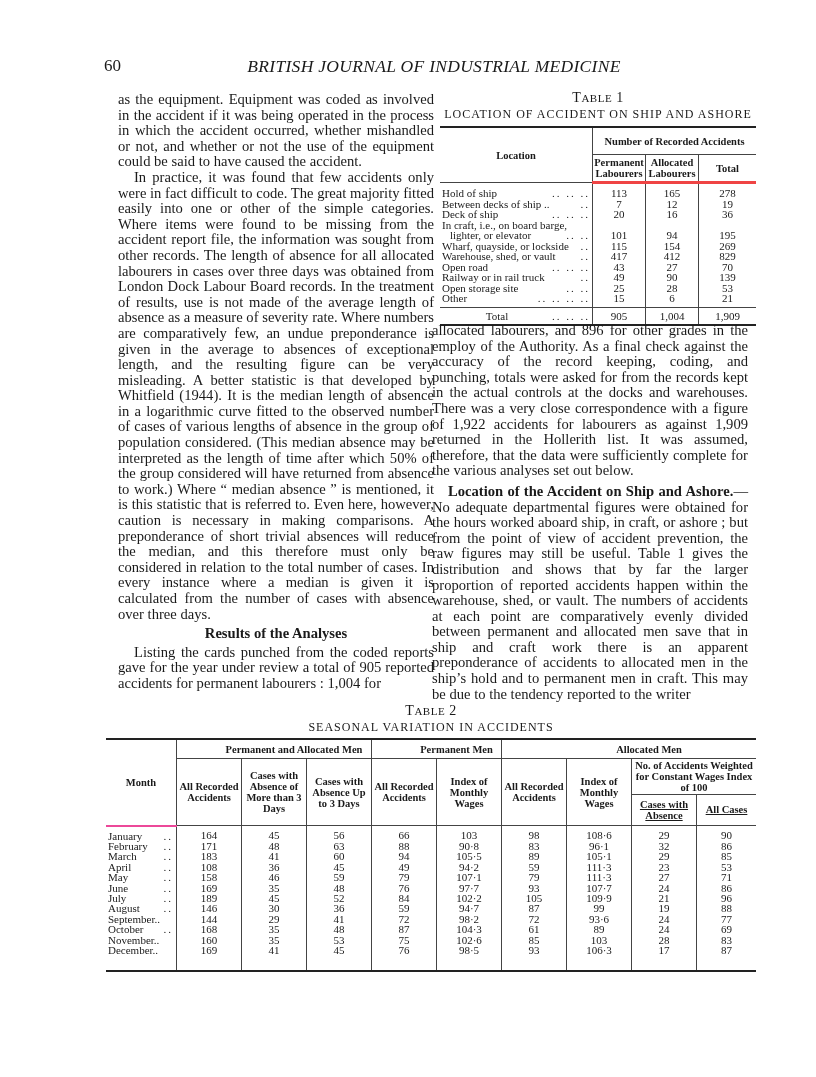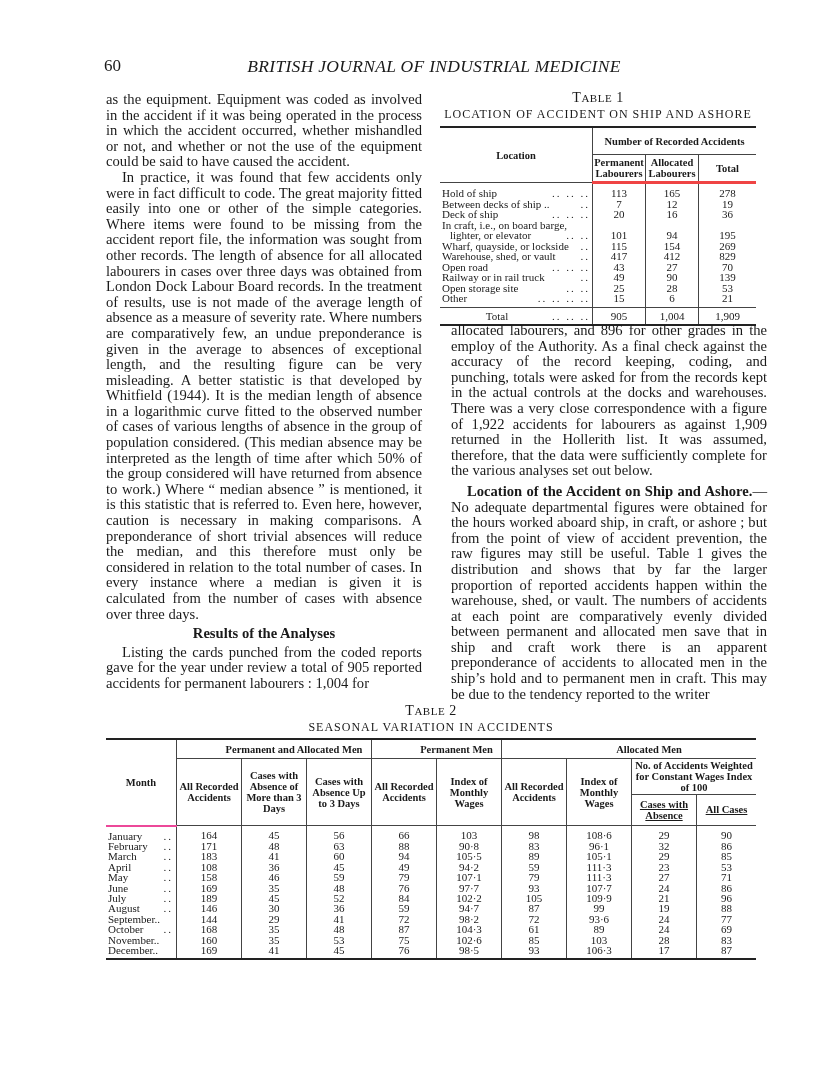--- a/index.html
+++ b/index.html
@@ -7,22 +7,22 @@
     width: 816px; height: 1077px; position: relative; overflow: hidden;
     font-family: "Liberation Serif", "DejaVu Serif", serif; color: #1a1a1a;
   }
   .header { position: absolute; top: 56px; left: 104px; width: 660px; height: 24px; }
   .page-num { position: absolute; left: 0; top: 0; font-size: 17px; }
   .journal { position: absolute; left: 0; width: 660px; top: 0; text-align: center; font-style: italic; font-size: 17.5px; letter-spacing: 0.3px; }
 
   .col { position: absolute; font-size: 14.6px; line-height: 15.6px; text-align: justify; }
   .col p { margin: 0; }
   .col p.indent { text-indent: 16px; }
-  .left-col { left: 106px; top: 92px; width: 316px; }
-  .right-col { left: 451px; top: 323px; width: 316px; }
+  .left-col { left: 118px; top: 92px; width: 316px; }
+  .right-col { left: 432px; top: 323px; width: 316px; }
   .section-heading { text-align: center; font-weight: bold; margin: 4px 0 3px 0 !important; }
   .run-in { font-weight: bold; }
   .gap { height: 5px; }
 
   .table-title { position: absolute; text-align: center; }
   .table-label { font-size: 14px; letter-spacing: 0.5px; }
   .table-label .sc { font-size: 11px; }
   .table-caption { font-size: 12px; letter-spacing: 1px; margin-top: 1px; }
 
   table { border-collapse: collapse; position: absolute; font-size: 11px; line-height: 10px; }
@@ -57,21 +57,21 @@
   #t2 .sub:last-child { border-right: none; }
   #t2 .sub-tall { height: 66px; }
   #t2 .wgt { height: 34px; }
   #t2 .wsub { height: 30px; text-decoration: underline; }
   #t2 td { height: 10.4px; line-height: 10.4px; }
   #t2 td.mon { padding-left: 2px; border-right: 1px solid #444; white-space: nowrap; }
   #t2 td.mon .lead { float: right; letter-spacing: 2px; padding-right: 3px; }
   #t2 td.num { text-align: center; border-right: 1px solid #444; }
   #t2 td.num:last-child { border-right: none; }
   #t2 tr.first td { padding-top: 4px; }
-  #t2 tr.last td { padding-bottom: 3px; }
+  #t2 tr.last td { padding-bottom: 15px; }
 </style>
 </head>
 <body>
 
 <div class="header">
   <span class="journal">BRITISH JOURNAL OF INDUSTRIAL MEDICINE</span>
   <span class="page-num">60</span>
 </div>
 
 <div class="col left-col">

